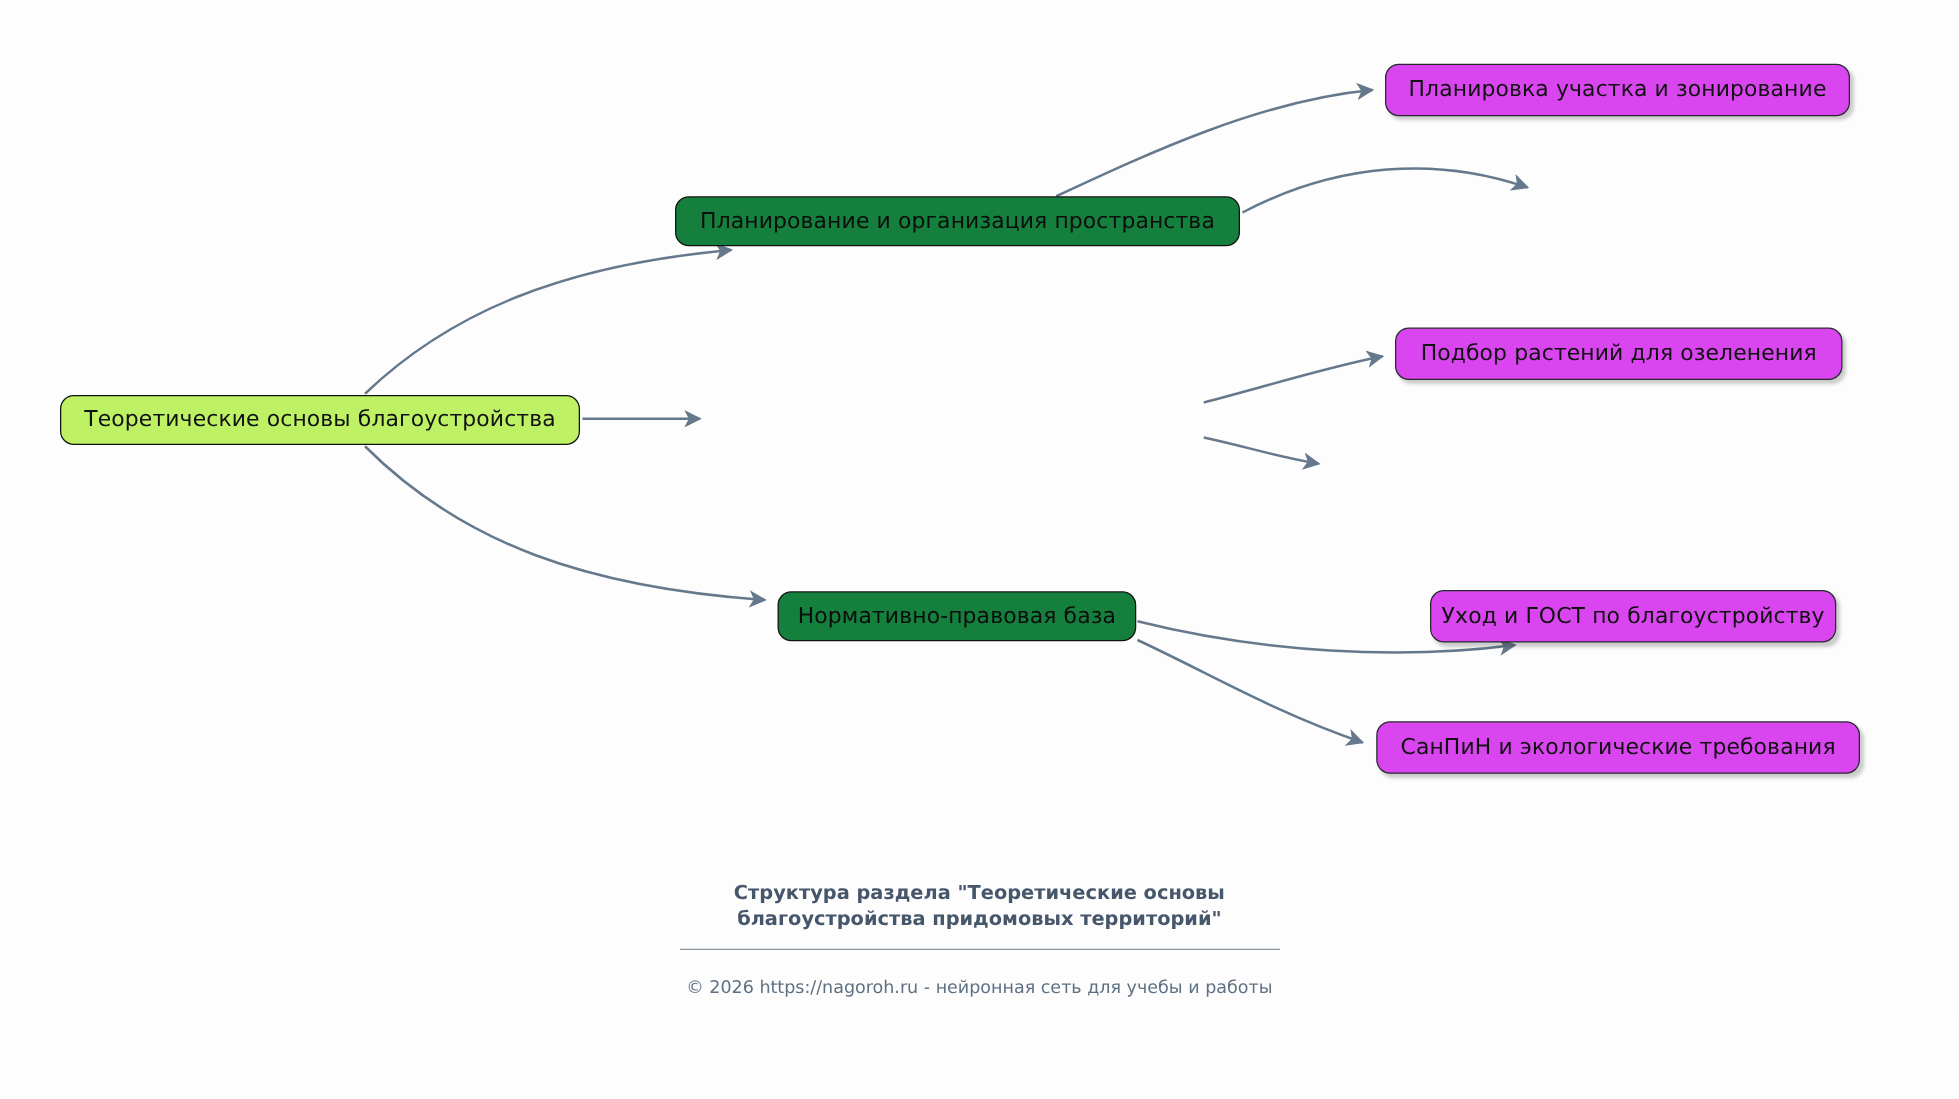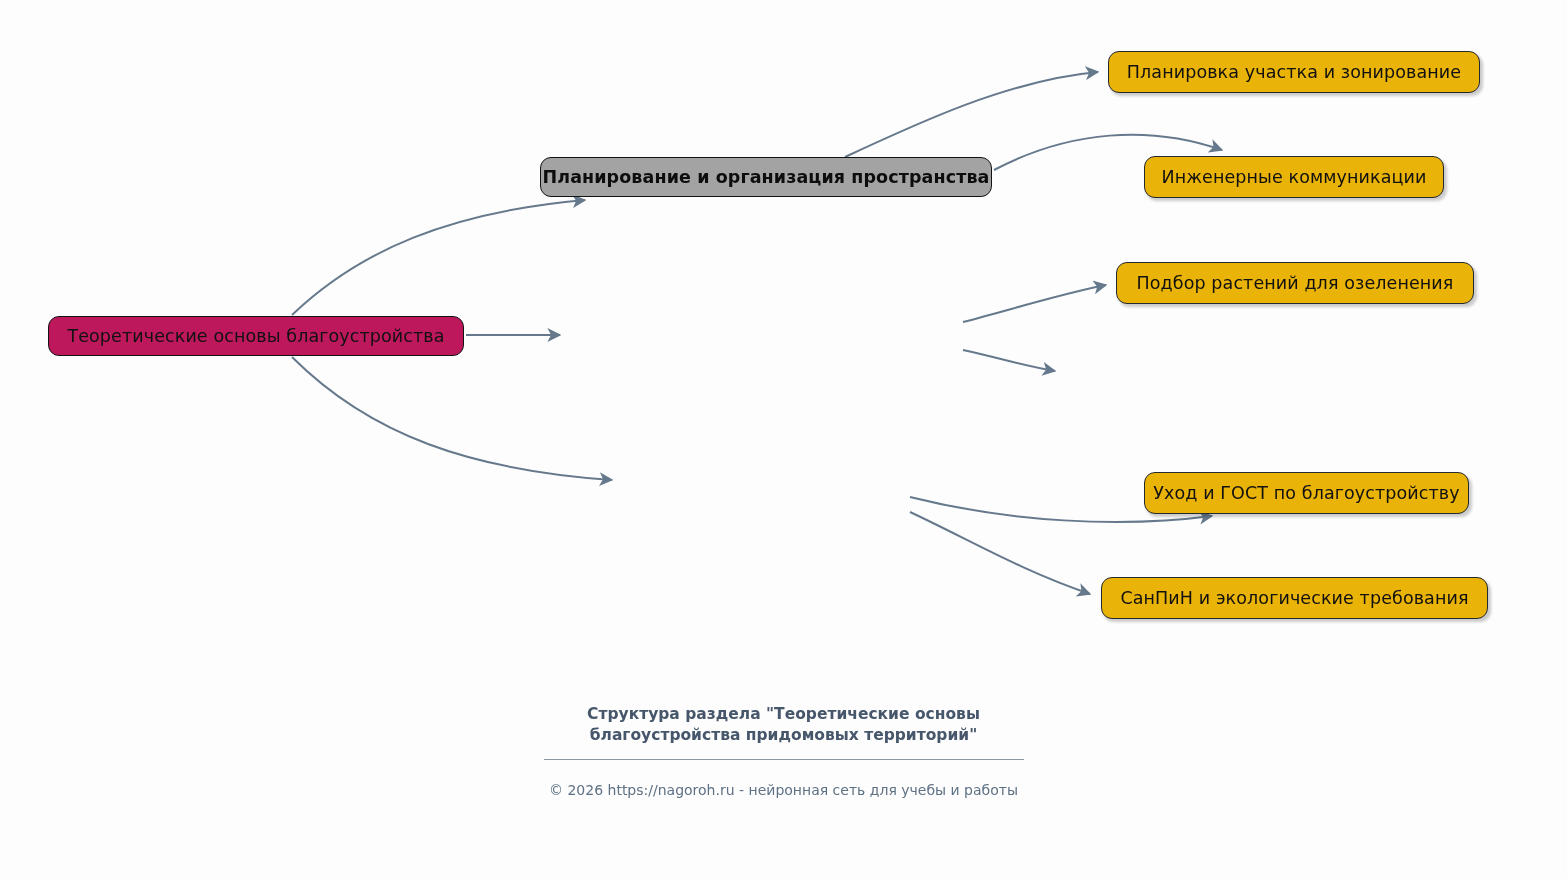--- a/index.html
+++ b/index.html
@@ -27,32 +27,31 @@
     box-sizing: border-box;
     display: flex;
     align-items: center;
     justify-content: center;
     white-space: nowrap;
     border-radius: 11px;
     font-size: 17.5px;
     letter-spacing: 0.1px;
   }
   .node-root {
-    background: #be185d;
+    background: #bef264;
     border: 1.6px solid #121212;
     color: #111111;
   }
   .node-branch {
-    background: #a3a3a3;
+    background: #15803d;
     border: 1.6px solid #121212;
     color: #0d0d0d;
-    font-weight: bold;
   }
   .node-leaf {
-    background: #eab308;
+    background: #d946ef;
     border: 1.5px solid #24292e;
     color: #111111;
     box-shadow: 2.5px 3px 3px rgba(0,0,0,0.20);
   }
   #caption {
     position: absolute;
     left: 0;
     right: 0;
     top: 704px;
     text-align: center;
@@ -112,30 +111,30 @@
   </div>
 
   <div class="node node-branch" style="left:540px; top:157px; width:452px; height:40px;">
     <span>Планирование и организация пространства</span>
   </div>
 
   <div class="node node-leaf" style="left:1108px; top:51px; width:372px; height:42px;">
     <span>Планировка участка и зонирование</span>
   </div>
 
-  <div class="node node-leaf" style="left:1144px; top:156px; width:300px; height:42px;">
-    <span>Инженерные коммуникации</span>
-  </div>
 
 
   <div class="node node-leaf" style="left:1116px; top:262px; width:358px; height:42px;align-items:center;">
     <span>Подбор растений для озеленения</span>
   </div>
 
 
+  <div class="node node-branch" style="left:622px; top:473px; width:287px; height:40px;">
+    <span>Нормативно-правовая база</span>
+  </div>
 
   <div class="node node-leaf" style="left:1144px; top:472px; width:325px; height:42px;">
     <span>Уход и ГОСТ по благоустройству</span>
   </div>
 
   <div class="node node-leaf" style="left:1101px; top:577px; width:387px; height:42px;align-items:center;">
     <span>СанПиН и экологические требования</span>
   </div>
 
   <div id="caption">

